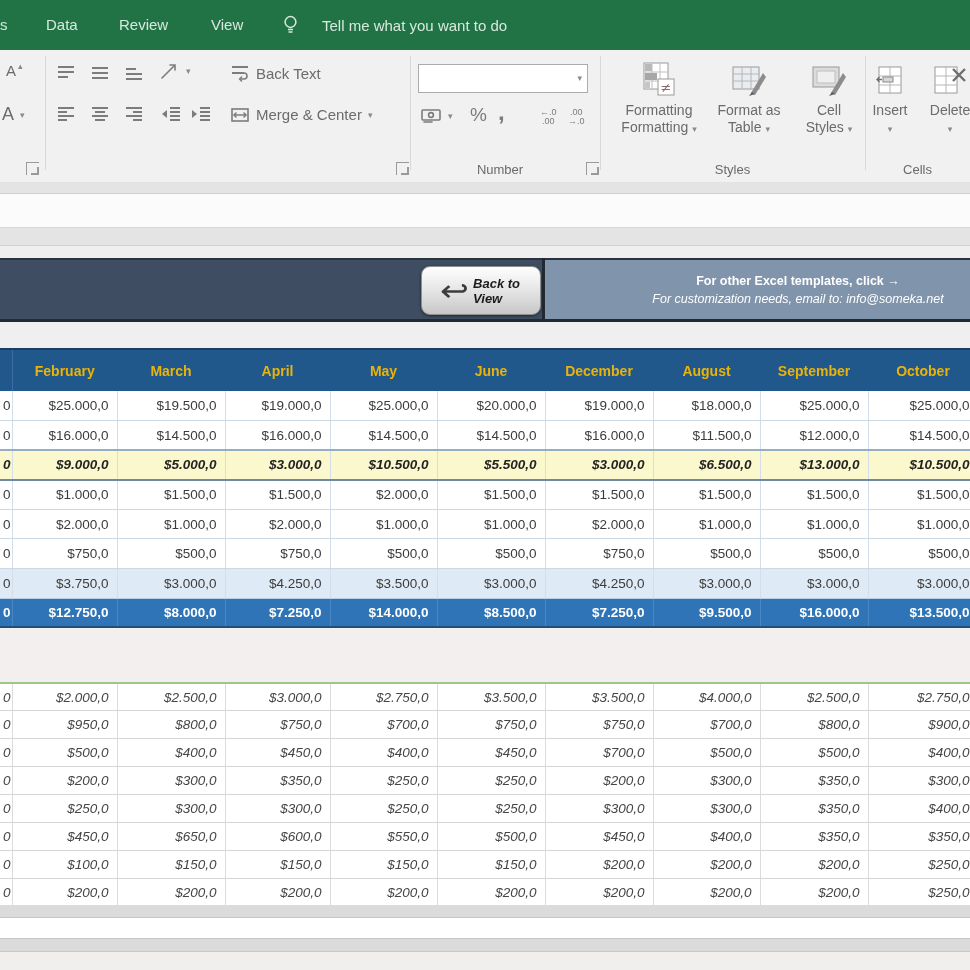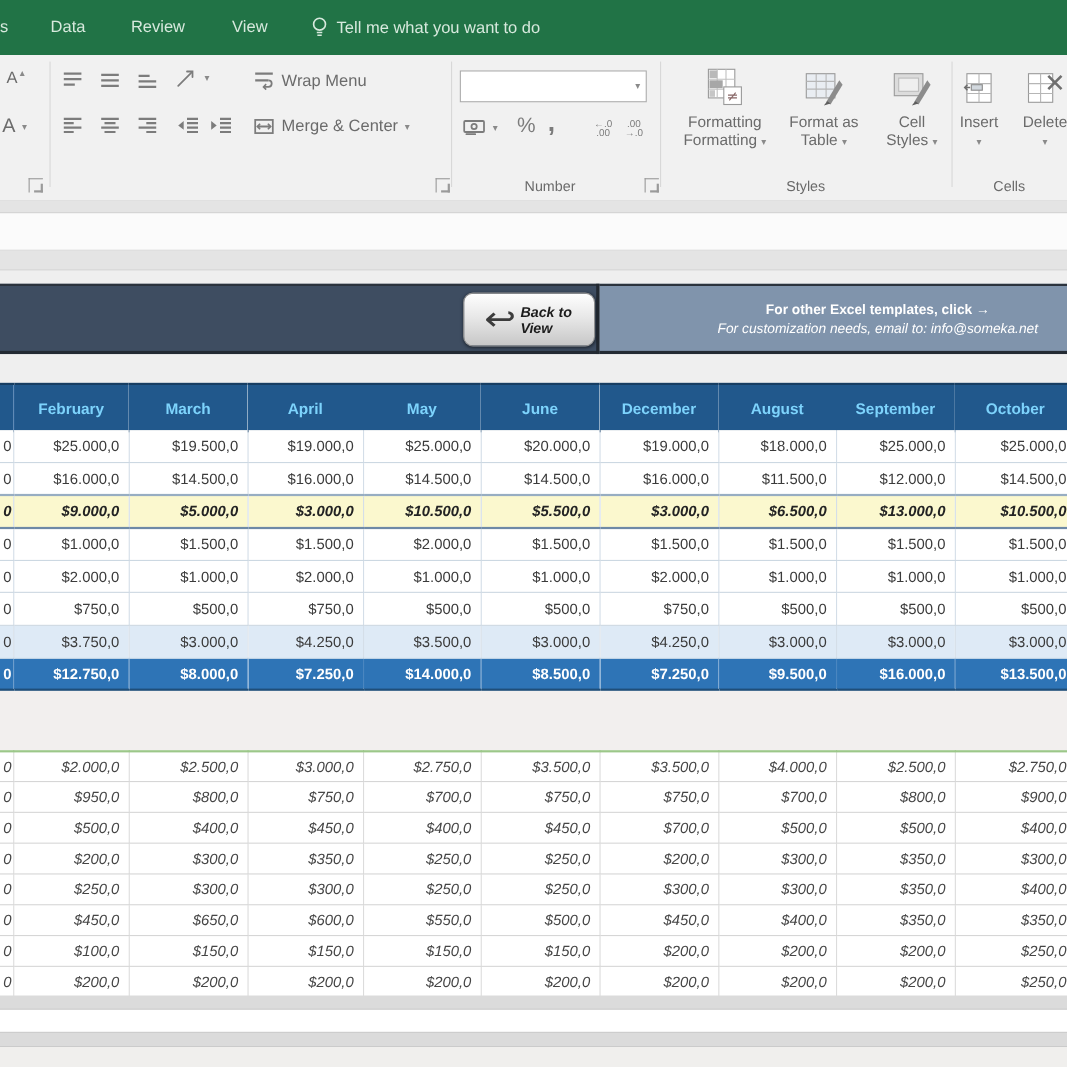--- a/index.html
+++ b/index.html
@@ -3,21 +3,21 @@
 <meta charset="utf-8">
 <style>
   html,body{margin:0;padding:0;}
   body{width:970px;height:970px;overflow:hidden;position:relative;background:#fff;
        font-family:"Liberation Sans",sans-serif;-webkit-font-smoothing:antialiased;}
   .abs{position:absolute;}
 
   
   #menubar{top:0;left:0;width:970px;height:50px;background:#217346;}
   .menu-item{position:absolute;top:0;height:50px;line-height:50px;color:#d7e9dd;font-size:15px;cursor:default;}
-  #tellme{position:absolute;top:0;height:50px;display:flex;align-items:center;gap:8px;color:#d7e9dd;font-size:15px;}
+  #tellme{position:absolute;top:0;height:50px;display:flex;align-items:center;gap:24px;color:#d7e9dd;font-size:15px;}
 
   
   #ribbon{top:50px;left:0;width:970px;height:132px;background:#f1f1f1;border-bottom:1px solid #c9c9c9;color:#666;}
   .vsep{position:absolute;top:6px;height:114px;width:1px;background:#d8d8d8;}
   .grp-label{position:absolute;top:110px;height:20px;line-height:20px;text-align:center;font-size:13px;color:#6a6a6a;}
   .launcher{position:absolute;top:112px;width:12px;height:12px;border-left:1px solid #9a9a9a;border-top:1px solid #9a9a9a;}
   .launcher::after{content:"";position:absolute;right:0;bottom:0;width:6px;height:6px;
      border-right:2px solid #9a9a9a;border-bottom:2px solid #9a9a9a;}
   .rbtn{position:absolute;display:flex;align-items:center;gap:6px;font-size:15px;color:#6b6b6b;cursor:default;}
   .dd{font-size:9px;color:#8a8a8a;}
@@ -51,21 +51,21 @@
   #promo .l1{font-size:12.5px;font-weight:bold;}
   #promo .l2{font-size:12.5px;font-style:italic;margin-top:4px;}
 
   #gap-top{top:322px;left:0;width:970px;height:26px;background:#efefef;}
 
   
   table.sheet{position:absolute;left:0;width:978px;border-collapse:collapse;table-layout:fixed;}
   table.sheet td,table.sheet th{padding:0 8px 0 0;font-size:13.5px;white-space:nowrap;overflow:hidden;}
 
   #thead-tab{top:348px;}
-  #thead-tab th{background:#21588c;color:#7dd3fc;font-weight:bold;font-size:14px;text-align:center;height:41px;
+  #thead-tab th{background:#21588c;color:#eab308;font-weight:bold;font-size:14px;text-align:center;height:41px;
      border-top:2px solid #173e63;border-bottom:2px solid #173e63;padding:0;}
   #thead-tab th.partial{border-right:1px solid #3a6ea5;}
 
   #t1{top:391px;}
   #t1 tr{height:29.6px;}
   #t1 td{text-align:right;color:#3b3b3b;border-right:1px solid #d4dee8;border-bottom:1px solid #ccd8e2;background:#fff;}
   #t1 tr.r2 td{border-bottom:2px solid #97adc2;}
   #t1 tr.yellow td{background:#fbf8ce;font-weight:bold;font-style:italic;color:#232323;
      border-top:1px solid #6e89a6;border-bottom:2px solid #6e89a6;}
   #t1 tr.lightblue td{background:#deeaf6;border-bottom:1px solid #b9cfe4;}
@@ -147,21 +147,21 @@
       </svg>
     <span class="dd">▾</span>
     </div>
   <div class="rbtn" style="left:230px;top:14px">
     <svg class="icg" width="20" height="18">
         <line x1="2" y1="3" x2="18" y2="3"></line>
         <line x1="2" y1="9" x2="14" y2="9"></line>
         <path d="M14 9 q3 0 3 3 q0 3 -3 3 l-4 0" fill="none" stroke="#7c7c7c" stroke-width="1.6"></path>
         <path d="M12 12.5 L9.5 15 L12 17.5" fill="none" stroke="#7c7c7c" stroke-width="1.4"></path>
       </svg>
-    <span>Wrap Menu</span>
+    <span>Back Text</span>
     </div>
 
   <div class="rbtn" style="left:56px;top:56px">
     <svg class="icg" width="20" height="16">
         <line x1="2" y1="2" x2="18" y2="2"></line>
         <line x1="2" y1="6" x2="11" y2="6"></line>
         <line x1="2" y1="10" x2="18" y2="10"></line>
         <line x1="2" y1="14" x2="11" y2="14"></line>
       </svg>
     </div>

